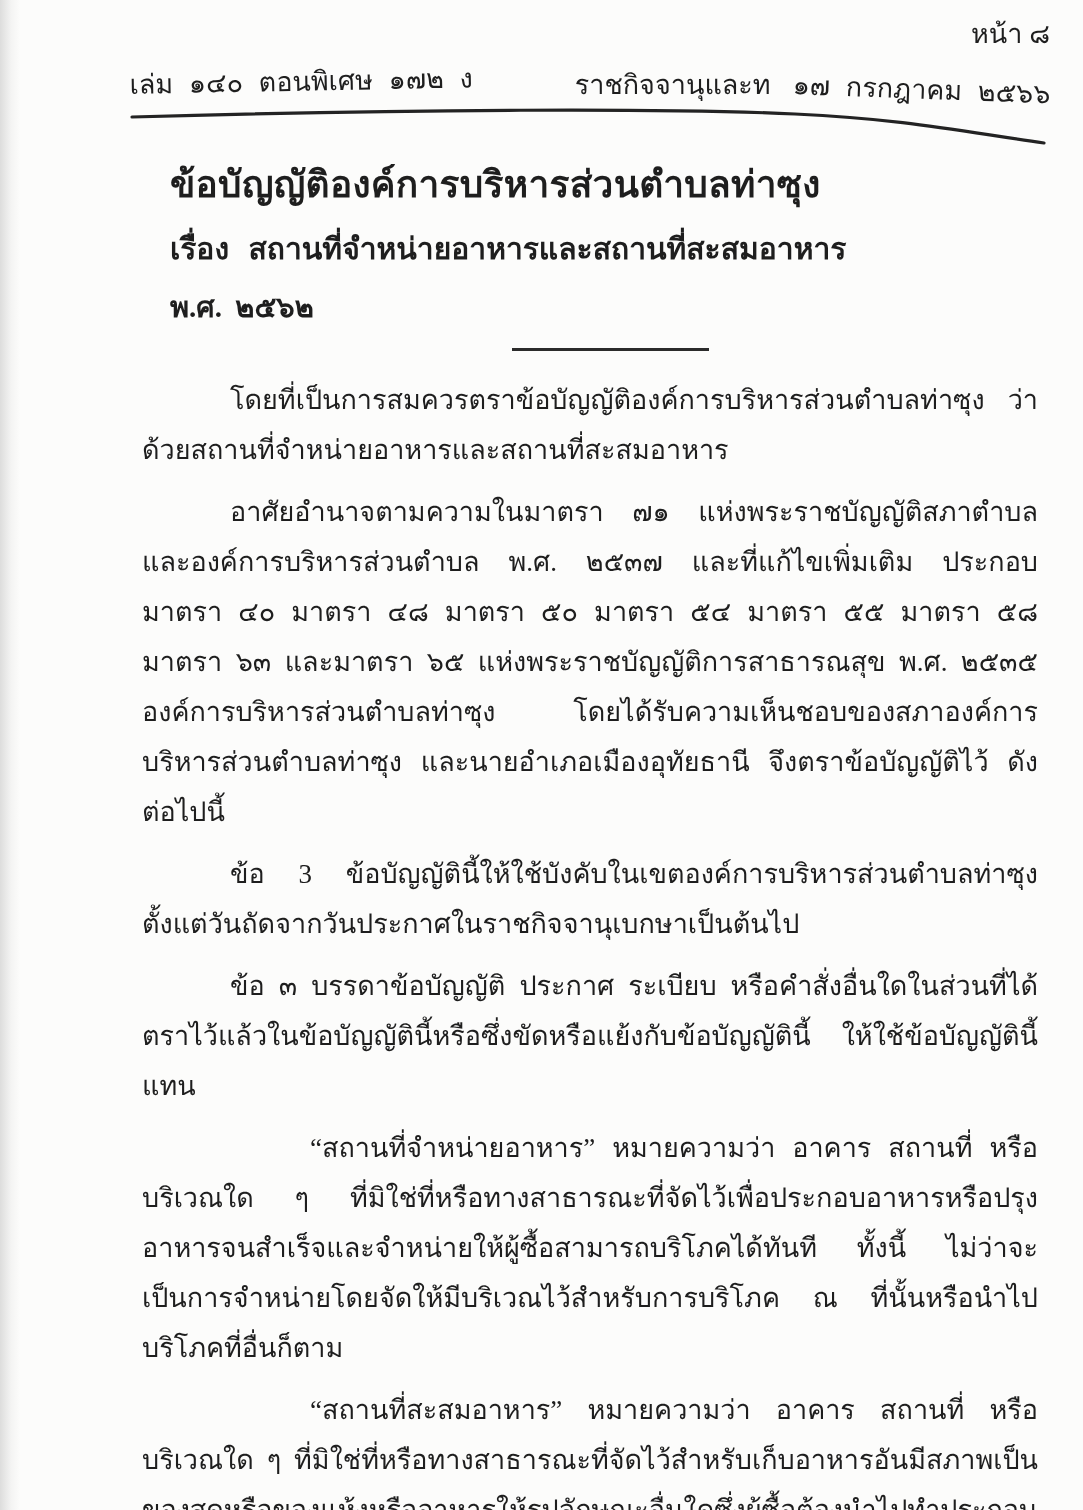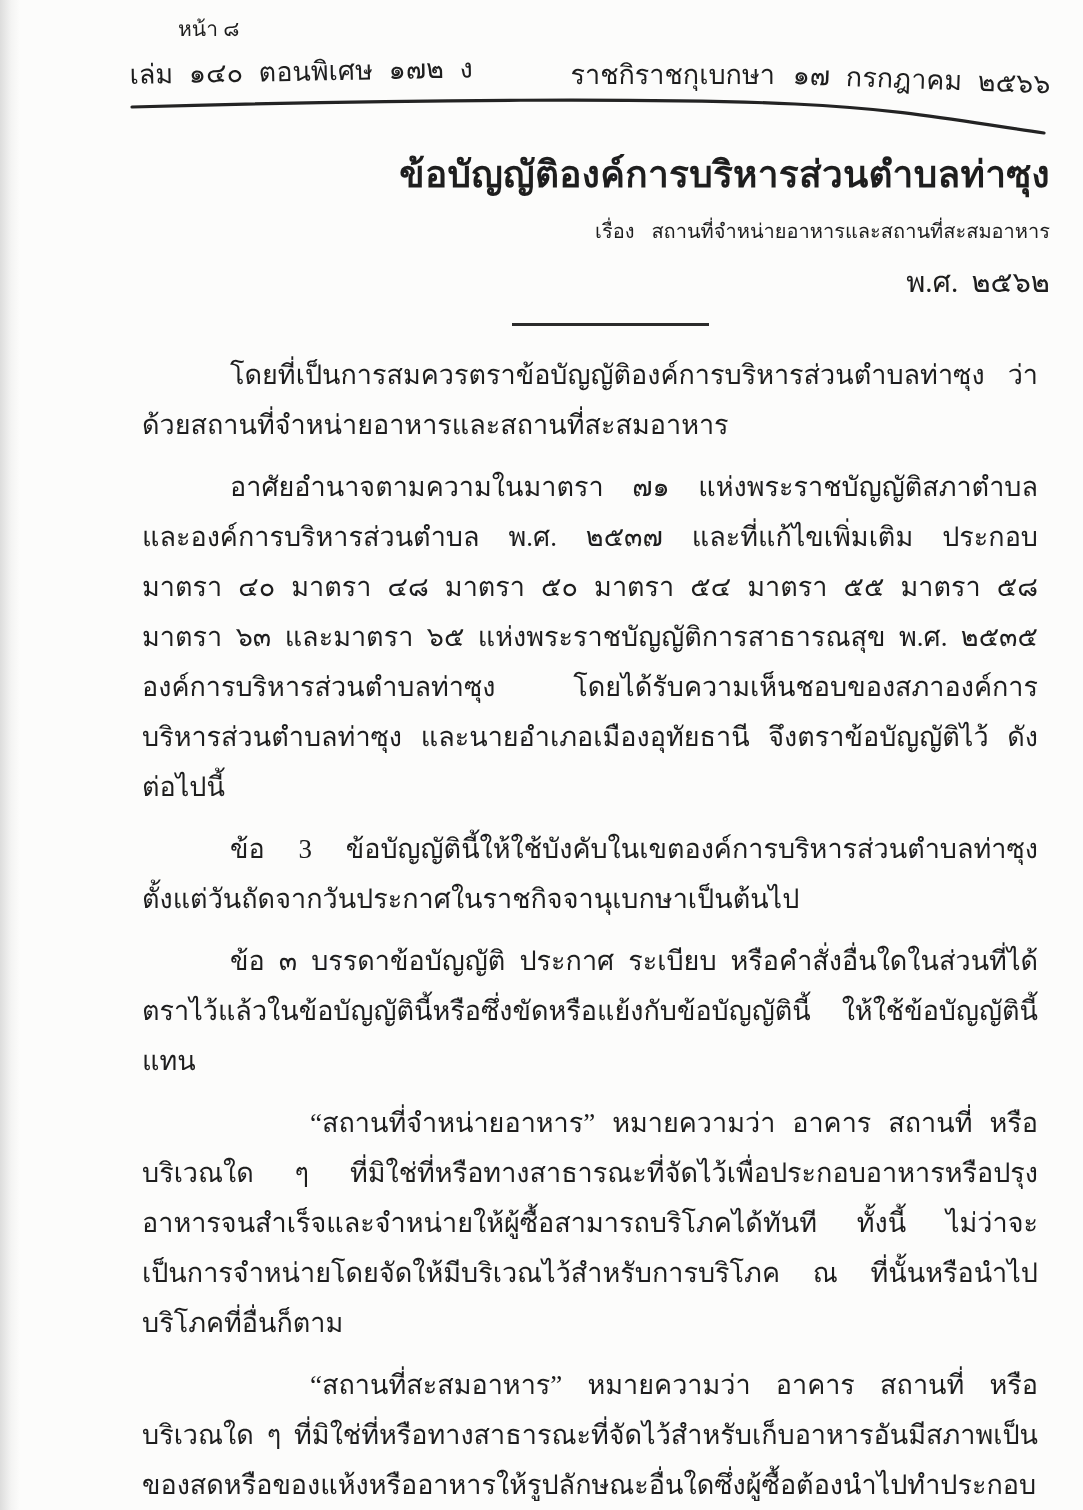--- a/index.html
+++ b/index.html
@@ -13,42 +13,42 @@
   }
   .edge-shadow {
     position:absolute; left:0; top:0; width:20px; height:100%;
     background:linear-gradient(to right, rgba(110,110,110,0.22), rgba(110,110,110,0.06) 55%, rgba(255,255,255,0));
     pointer-events:none;
   }
   .page-inner { position:absolute; left:130px; top:0; width:920px; }
 
   
   .page-num {
-    text-align:left; padding-left:48px;
-    font-size:21px; margin-top:12px;
+    text-align:right; padding-left:48px;
+    font-size:27px; margin-top:12px;
   }
   .header-row {
     display:flex; justify-content:space-between; align-items:baseline;
     font-size:27px; margin-top:8px; word-spacing:9px; white-space:nowrap;
   }
   .vol  { transform:rotate(-1.1deg); transform-origin:left bottom; }
   .gaz  { margin-left:80px; }
   .date { transform:rotate(2.1deg); transform-origin:left bottom; }
   .header-rule { display:block; margin-top:-4px; }
 
   
-  .title-block { text-align:right; padding-left:40px; margin-top:0; }
+  .title-block { text-align:left; padding-left:40px; margin-top:0; }
   .title-block h1 {
     font-size:37px; font-weight:700; margin:4px 0 0; letter-spacing:0.3px;
   }
   .title-block h2 {
-    font-size:20px; font-weight:400; margin:12px 0 0; word-spacing:12px;
+    font-size:30px; font-weight:700; margin:12px 0 0; word-spacing:12px;
   }
   .title-block h3 {
-    font-size:29px; font-weight:400; margin:12px 0 0; word-spacing:6px;
+    font-size:29px; font-weight:700; margin:12px 0 0; word-spacing:6px;
   }
   .title-rule {
     width:197px; height:3px; background:#2b2b2b; margin:18px auto 0;
   }
 
   
   main {
     display:block; margin-top:24px;
     font-size:27px; line-height:50px;
     text-align:justify; word-spacing:3px;
@@ -60,21 +60,21 @@
 <body>
 
 <div class="edge-shadow"></div>
 
 <div class="page-inner">
 
   <header>
     <div class="page-num">หน้า ๘</div>
     <div class="header-row">
       <span class="vol">เล่ม ๑๔๐ ตอนพิเศษ ๑๗๒ ง</span>
-      <span class="gaz">ราชกิราชกุเบกษา</span>
+      <span class="gaz">ราชกิจจานุและท</span>
       <span class="date">๑๗ กรกฎาคม ๒๕๖๖</span>
     </div>
     <svg class="header-rule" width="920" height="48" viewBox="0 0 920 48" aria-hidden="true">
       <path d="M 2 15 C 280 7, 540 6, 665 12 C 775 17, 835 30, 914 41" fill="none" stroke="#232323" stroke-width="3.2" stroke-linecap="round"></path>
     </svg>
   </header>
 
   <section class="title-block">
     <h1>ข้อบัญญัติองค์การบริหารส่วนตำบลท่าซุง</h1>
     <h2>เรื่อง สถานที่จำหน่ายอาหารและสถานที่สะสมอาหาร</h2>

